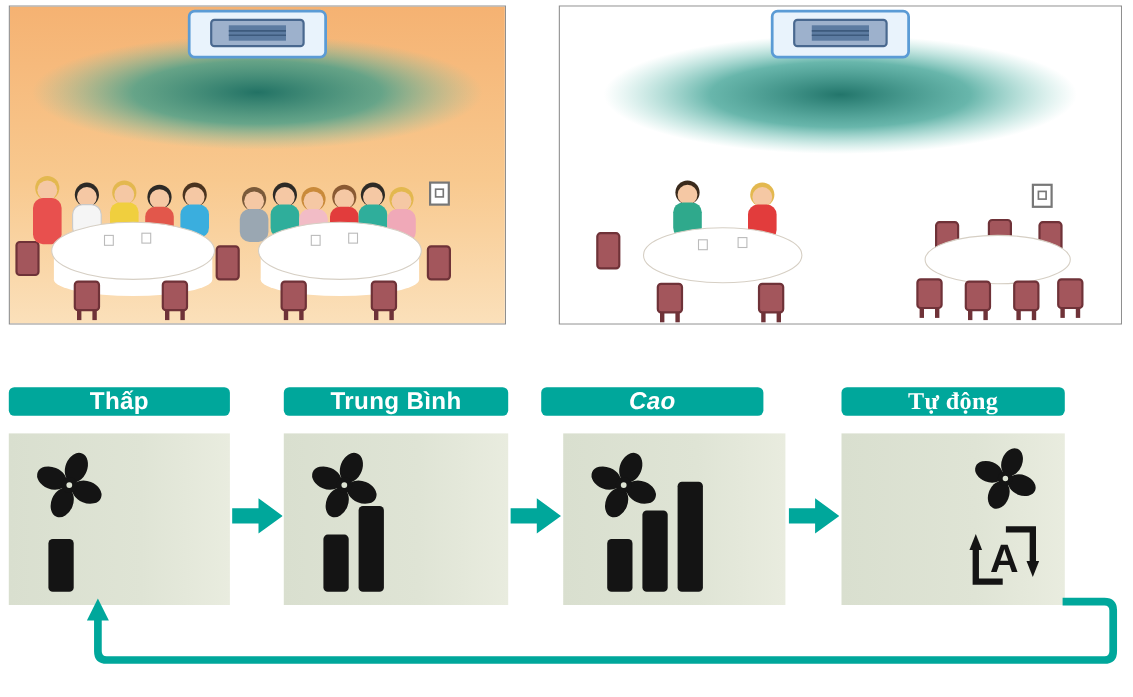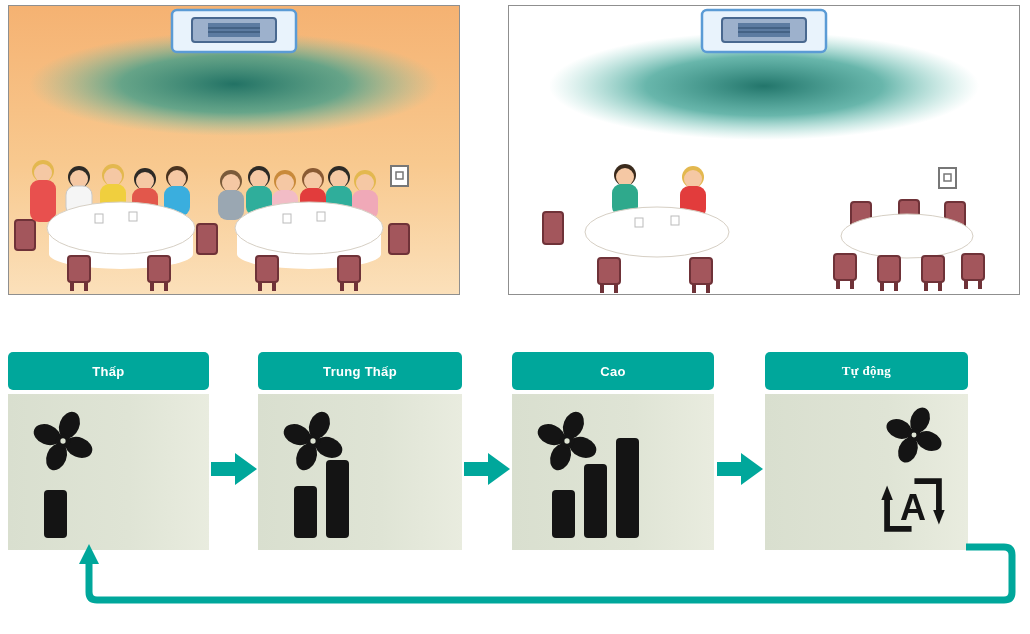--- a/index.html
+++ b/index.html
@@ -7,28 +7,28 @@
   body {
     width:1030px; height:634px; position:relative; overflow:hidden;
     background:#ffffff; font-family:"Liberation Sans", sans-serif;
   }
   .scene { position:absolute; top:5px; border:1px solid #8f8f8f; background:#fff; }
   #scene-left  { left:8px;   width:452px; height:290px; }
   #scene-right { left:508px; width:512px; height:290px; }
   .scene svg { display:block; }
 
   .mode-header {
-    position:absolute; top:352px; height:38px;
+    position:absolute; top:352px; height:26px;
     background:#00A79B; border-radius:5px;
     display:flex; align-items:center; justify-content:center;
-    color:#ffffff; font-weight:700; font-size:13px; letter-spacing:.3px;
+    color:#ffffff; font-weight:700; font-size:22px; letter-spacing:.3px;
   }
   #hdr-low    { left:8px;   width:201px; }
   #hdr-medium { left:258px; width:204px; }
-  #hdr-high   { left:512px; width:202px; }
+  #hdr-high   { left:492px; width:202px;font-style:italic; }
   #hdr-auto   { left:765px; width:203px;font-family:Liberation Serif, serif; }
 
   .mode-panel {
     position:absolute; top:394px; height:156px;
     background:linear-gradient(90deg,#d9dfcf 0%,#dfe4d5 60%,#e9ecdf 100%);
   }
   #panel-low    { left:8px;   width:201px; }
   #panel-medium { left:258px; width:204px; }
   #panel-high   { left:512px; width:202px; }
   #panel-auto   { left:765px; width:203px; }
@@ -262,21 +262,21 @@
       <g transform="translate(464,248)">
           <rect x="-11" y="0" width="22" height="26" rx="3" fill="#a3565c" stroke="#6f3238" stroke-width="2"></rect>
           <rect x="-9" y="26" width="4" height="9" fill="#6f3238"></rect>
           <rect x="5" y="26" width="4" height="9" fill="#6f3238"></rect>
         </g>
     </g>
   </svg>
 </div>
 
 <div class="mode-header" id="hdr-low">Thấp</div>
-<div class="mode-header" id="hdr-medium">Trung Thấp</div>
+<div class="mode-header" id="hdr-medium">Trung Bình</div>
 <div class="mode-header" id="hdr-high">Cao</div>
 <div class="mode-header" id="hdr-auto">Tự động</div>
 
 <div class="mode-panel" id="panel-low">
   <svg class="fan" width="66" height="66" viewBox="0 0 100 100">
     <g fill="#141414" transform="rotate(22 50 50)">
       <ellipse cx="50" cy="24" rx="15" ry="21"></ellipse>
         <ellipse cx="76" cy="50" rx="21" ry="15"></ellipse>
       <ellipse cx="50" cy="76" rx="15" ry="21"></ellipse>
         <ellipse cx="24" cy="50" rx="21" ry="15"></ellipse>

